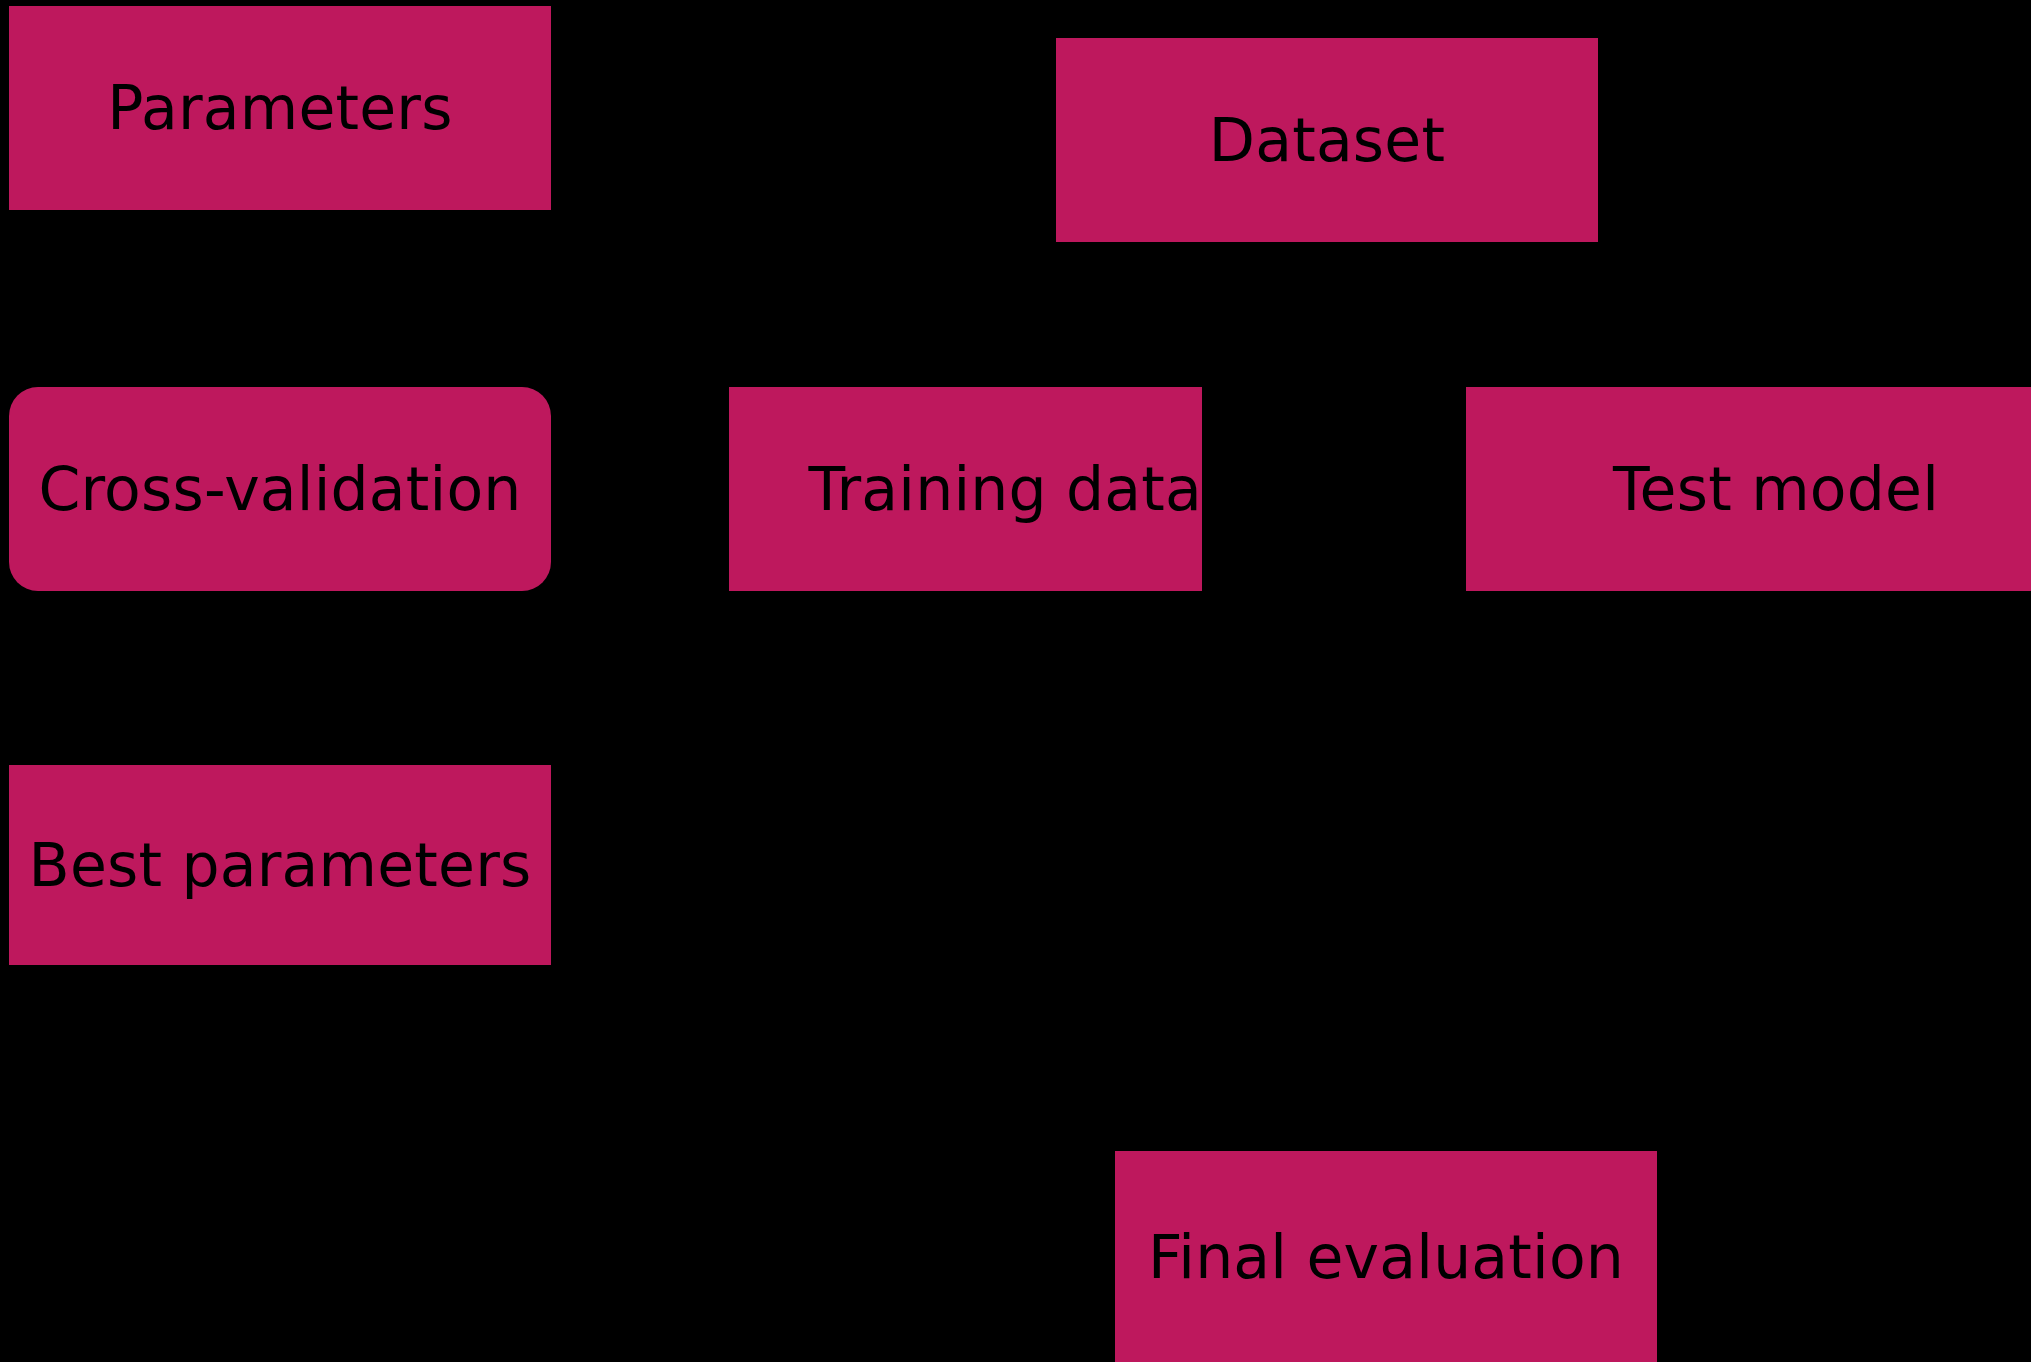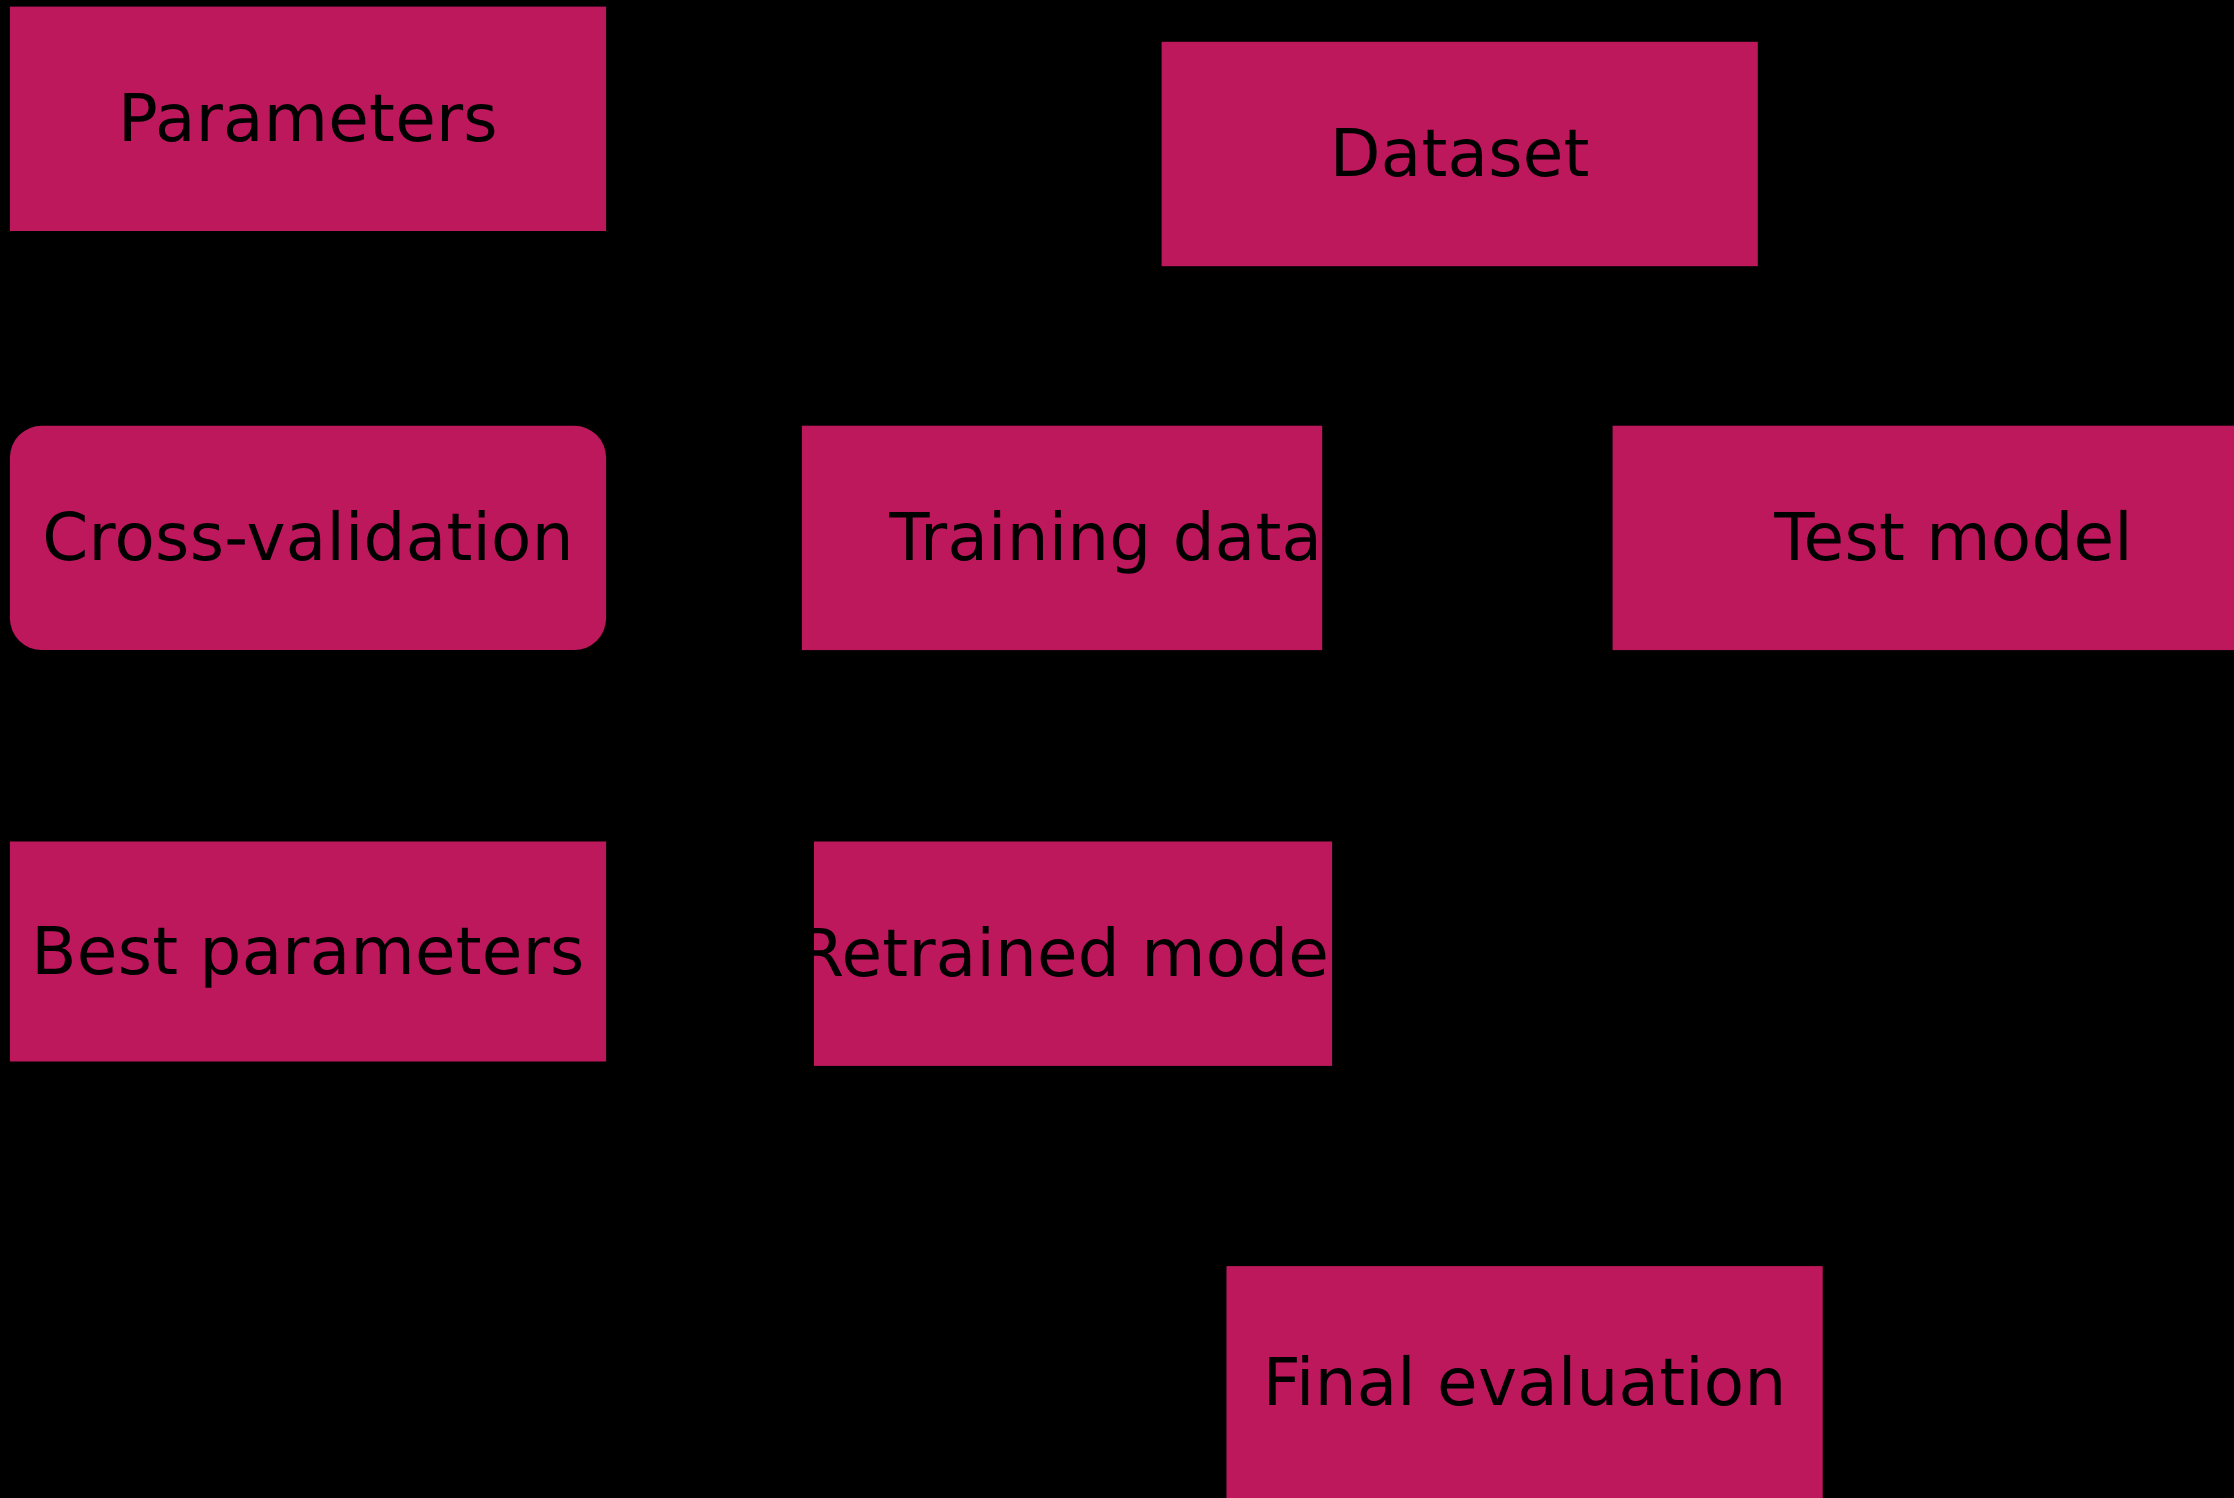--- a/index.html
+++ b/index.html
@@ -56,21 +56,18 @@
   </div>
 
   <div class="node" style="left:1466px; top:387px; width:620px; height:204px;">
     <span class="node-label">Test model</span>
   </div>
 
   <div class="node" style="left:9px; top:765px; width:542px; height:200px;">
     <span class="node-label">Best parameters</span>
   </div>
 
-  <div class="node" style="left:740px; top:765px; width:471px; height:204px;">
-    <span class="node-label">Retrained model</span>
-  </div>
 
   <div class="node" style="left:1101px; top:1151px; width:542px; height:211px;margin-left:14px;">
     <span class="node-label">Final evaluation</span>
   </div>
 
 </div>
 
 </body></html>

